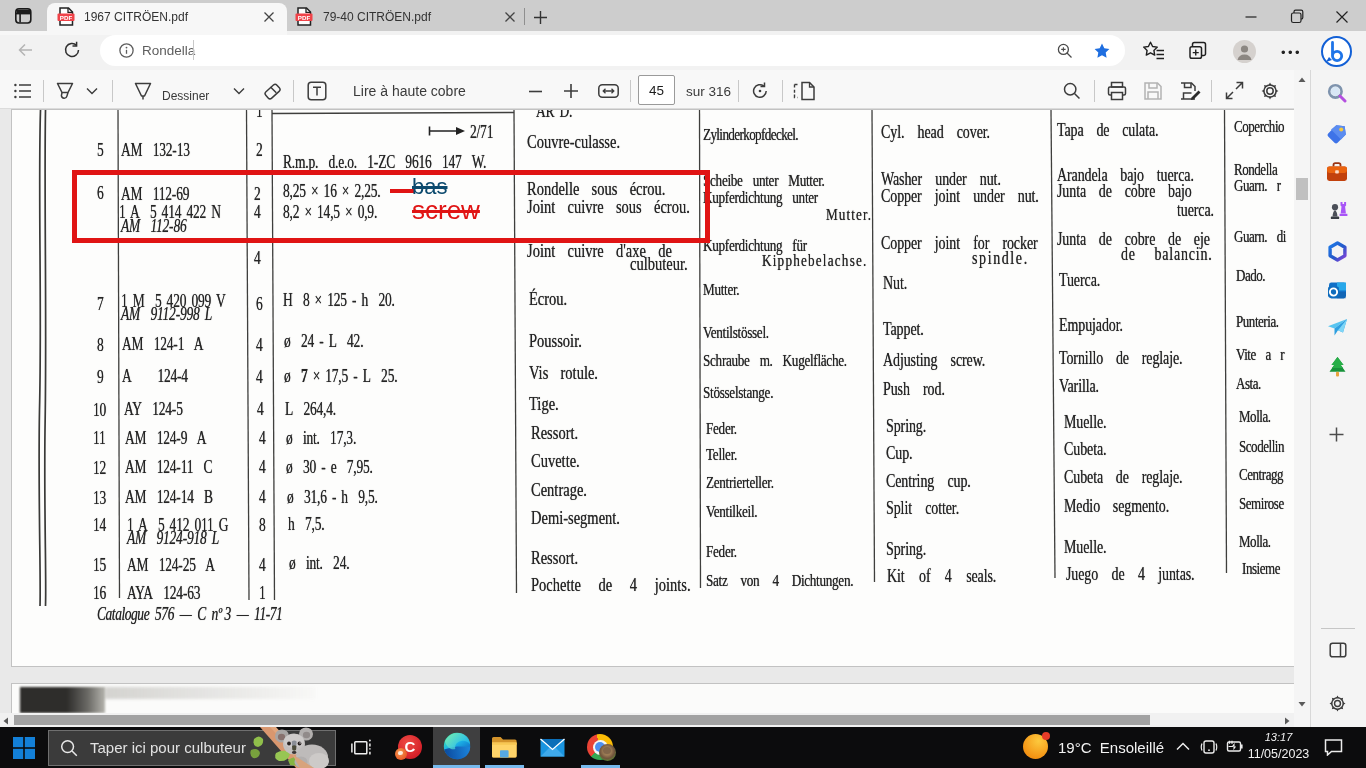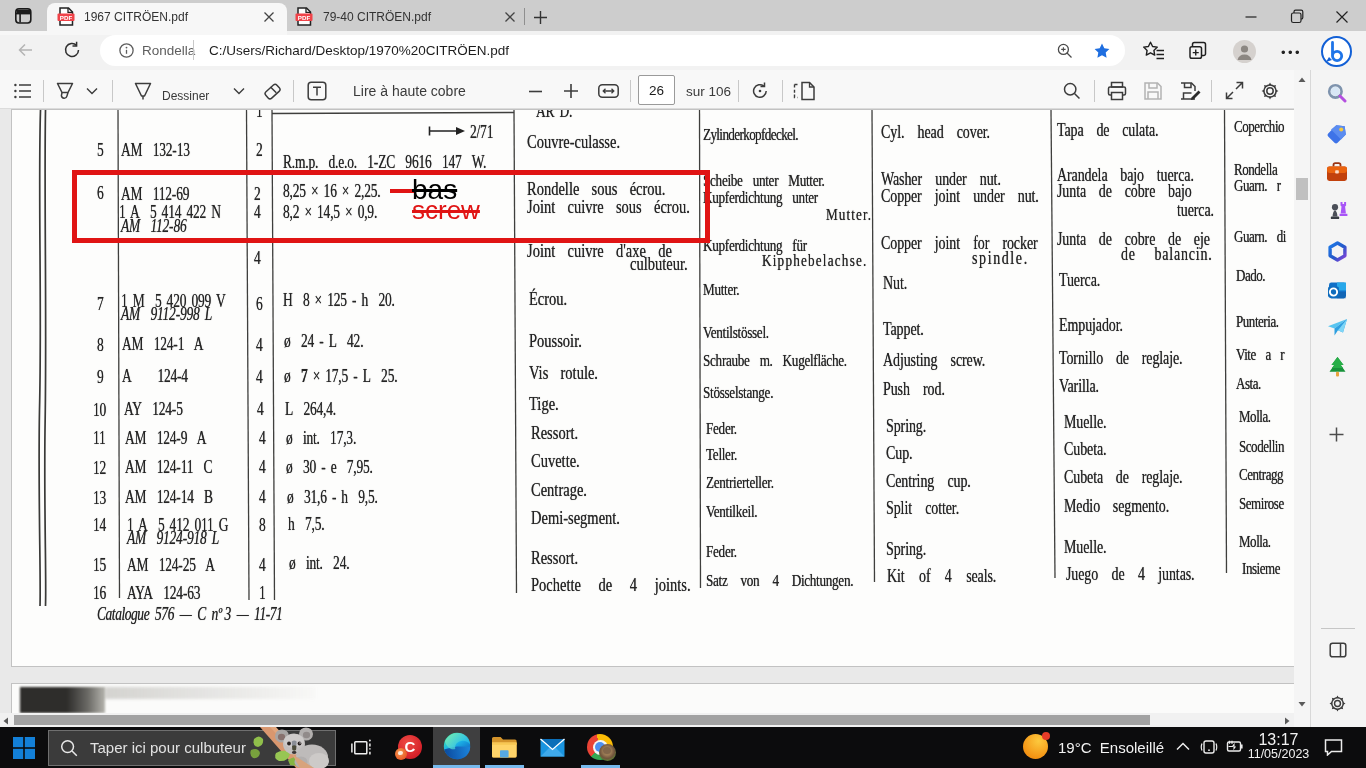--- a/index.html
+++ b/index.html
@@ -78,21 +78,20 @@
   <path d="M 13.6 0.8 v 4.1 h -4.1" fill="none" stroke="#2f2f2f" stroke-width="1.5"></path>
 </svg>
 <div class="ab" style="left:100px;top:35px;width:1025px;height:31px;background:#fff;border-radius:16px;"></div>
 <svg class="ab" style="left:119px;top:43px;" width="15" height="15" viewBox="0 0 15 15">
   <circle cx="7.5" cy="7.5" r="6.6" fill="none" stroke="#5e5e5e" stroke-width="1.3"></circle>
   <path d="M 7.5 6.8 v 4" stroke="#5e5e5e" stroke-width="1.3"></path>
       <circle cx="7.5" cy="4.6" r="0.9" fill="#5e5e5e"></circle>
 </svg>
 <div class="ab" style="left:142px;top:43px;font-size:13.5px;color:#5e5e5e;">Rondella</div>
 <div class="ab" style="left:193px;top:40px;width:1px;height:20px;background:#c9c9c9;"></div>
-<div class="ab" style="left:209px;top:43px;font-size:13.5px;color:#1d1d1d;">C:/Users/Richard/Desktop/1970%20CITRÖEN.pdf</div>
 <svg class="ab" style="left:1057px;top:43px;" width="16" height="16" viewBox="0 0 16 16">
   <circle cx="6.4" cy="6.4" r="5" fill="none" stroke="#4a4a4a" stroke-width="1.3"></circle>
   <path d="M 6.4 4.2 v 4.4 M 4.2 6.4 h 4.4" stroke="#4a4a4a" stroke-width="1.1"></path>
   <path d="M 10 10 L 14.5 14.5" stroke="#4a4a4a" stroke-width="1.3"></path>
 </svg>
 <svg class="ab" style="left:1094px;top:43px;" width="16" height="16" viewBox="0 0 16 16">
   <path d="M 8 0.6 L 10.3 5.3 L 15.4 6 L 11.7 9.6 L 12.6 14.7 L 8 12.3 L 3.4 14.7 L 4.3 9.6 L 0.6 6 L 5.7 5.3 Z" fill="#1e6ee0"></path>
 </svg>
 <svg class="ab" style="left:1143px;top:41px;" width="22" height="20" viewBox="0 0 22 20">
   <path d="M 7.5 1.2 L 9.6 5.5 L 14.3 6.1 L 10.9 9.4 L 11.7 14.1 L 7.5 11.8 L 3.3 14.1 L 4.1 9.4 L 0.7 6.1 L 5.4 5.5 Z" fill="none" stroke="#202020" stroke-width="1.4" stroke-linejoin="round"></path>
@@ -160,22 +159,22 @@
 <svg class="ab" style="left:563px;top:83px;" width="16" height="16" viewBox="0 0 16 16">
       <path d="M 8 1 v 14 M 1 8 h 14" stroke="#3c3c3c" stroke-width="1.6"></path>
     </svg>
 
 <svg class="ab" style="left:598px;top:84px;" width="21" height="14" viewBox="0 0 21 14">
   <rect x="0.8" y="0.8" width="19.4" height="12.4" rx="3.5" fill="none" stroke="#3c3c3c" stroke-width="1.5"></rect>
   <path d="M 5.5 7 h 10 M 7.5 4.7 L 5.2 7 l 2.3 2.3 M 13.5 4.7 L 15.8 7 l -2.3 2.3" fill="none" stroke="#3c3c3c" stroke-width="1.3"></path>
 </svg>
 <div class="ab" style="left:630px;top:80px;width:1px;height:22px;background:#c8c8c8;"></div>
 <div class="ab" style="left:638px;top:75px;width:37px;height:30px;background:#fff;border:1px solid #9a9a9a;border-radius:2px;"></div>
-<div class="ab" style="left:638px;top:83px;width:37px;text-align:center;font-size:13.5px;color:#1b1b1b;">26</div>
-<div class="ab" style="left:686px;top:84px;font-size:13.5px;color:#3a3a3a;">sur 106</div>
+<div class="ab" style="left:638px;top:83px;width:37px;text-align:center;font-size:13.5px;color:#1b1b1b;">45</div>
+<div class="ab" style="left:686px;top:84px;font-size:13.5px;color:#3a3a3a;">sur 316</div>
 <div class="ab" style="left:738px;top:80px;width:1px;height:22px;background:#c8c8c8;"></div>
 
 <svg class="ab" style="left:750px;top:81px;" width="20" height="20" viewBox="0 0 20 20">
   <path d="M 16.2 10 a 6.3 6.3 0 1 1 -2.2 -4.8" fill="none" stroke="#3c3c3c" stroke-width="1.5"></path>
   <path d="M 14.5 1.6 v 4 h -4" fill="none" stroke="#3c3c3c" stroke-width="1.5"></path>
   <circle cx="10" cy="10" r="1.3" fill="#3c3c3c"></circle>
 </svg>
 <div class="ab" style="left:782px;top:80px;width:1px;height:22px;background:#c8c8c8;"></div>
 
 <svg class="ab" style="left:793px;top:81px;" width="24" height="20" viewBox="0 0 24 20">
@@ -391,21 +390,21 @@
 
 </div>
 </div>
 
 <div class="ab" style="left:12px;top:684px;width:1282px;height:29px;background:#fbfbfa;box-shadow:0 0 0 1px #c2c2c2;"></div>
 <div class="ab" style="left:20px;top:687px;width:85px;height:26px;background:linear-gradient(90deg,#2e2d2b 55%,#6b6a66 80%,#b5b4ae);filter:blur(1px);"></div>
 <div class="ab" style="left:105px;top:687px;width:210px;height:12px;background:linear-gradient(90deg,rgba(120,118,110,0.3),rgba(200,198,190,0.06));filter:blur(1.5px);"></div>
 
 <div class="ab" style="left:72px;top:170px;width:638px;height:73px;border:5px solid #e01414;"></div>
 <div class="ab" style="left:390px;top:189px;width:24px;height:3.5px;background:#e01414;"></div>
-<div class="ab" style="left:412px;top:174px;font-size:28px;color:#000000;text-decoration:line-through;text-decoration-thickness:3px;">bas</div>
+<div class="ab" style="left:412px;top:174px;font-size:22px;color:#0c4a6e;text-decoration:line-through;text-decoration-thickness:3px;">bas</div>
 <div class="ab" style="left:412px;top:195px;font-size:26px;color:#e01414;text-decoration:line-through;text-decoration-thickness:3px;">screw</div>
 
 <div class="ab" style="left:0;top:713px;width:1294px;height:14px;background:#f1f1f1;"></div>
 <svg class="ab" style="left:2px;top:717px;" width="8" height="8" viewBox="0 0 8 8">
       <path d="M 6 0.5 L 1.5 4 L 6 7.5 Z" fill="#5a5a5a"></path>
     </svg>
 <div class="ab" style="left:14px;top:715px;width:1136px;height:10px;background:#a2a2a2;"></div>
 <svg class="ab" style="left:1283px;top:717px;" width="8" height="8" viewBox="0 0 8 8">
       <path d="M 2 0.5 L 6.5 4 L 2 7.5 Z" fill="#5a5a5a"></path>
     </svg>
@@ -604,18 +603,18 @@
   <rect x="4" y="3" width="10" height="12" rx="2" fill="none" stroke="#ececec" stroke-width="1.4"></rect>
   <path d="M 2 5.5 a 9 9 0 0 0 0 7 M 16 5.5 a 9 9 0 0 1 0 7" fill="none" stroke="#ececec" stroke-width="1.2"></path>
   <circle cx="9" cy="12.2" r="0.9" fill="#ececec"></circle>
 </svg>
 <svg class="ab" style="left:1224px;top:740px;" width="19" height="13" viewBox="0 0 19 13">
   <rect x="3.5" y="2" width="13" height="9" rx="1.5" fill="none" stroke="#ececec" stroke-width="1.4"></rect>
   <rect x="16.8" y="4.5" width="1.8" height="4" fill="#ececec"></rect>
   <path d="M 5.5 0.8 v 3 M 8 0.8 v 3" stroke="#ececec" stroke-width="1.3"></path>
   <path d="M 4.5 6.5 h 4 l 1.5 -2 v 4 l 1.5 -2" fill="none" stroke="#ececec" stroke-width="1.1"></path>
 </svg>
-<div class="ab" style="left:1238px;top:731px;width:81px;text-align:center;font-size:16px;color:#f2f2f2;">13:17</div>
+<div class="ab" style="left:1238px;top:731px;width:81px;text-align:center;font-size:11px;color:#f2f2f2;font-style:italic;">13:17</div>
 <div class="ab" style="left:1238px;top:747px;width:81px;text-align:center;font-size:12.5px;color:#f2f2f2;">11/05/2023</div>
 <svg class="ab" style="left:1324px;top:738px;" width="19" height="18" viewBox="0 0 19 18">
   <path d="M 1.5 2 h 16 v 11.5 h -10 l -4 3.5 v -3.5 h -2 Z" fill="none" stroke="#ececec" stroke-width="1.5"></path>
 </svg>
 </div>
 
 </body></html>

